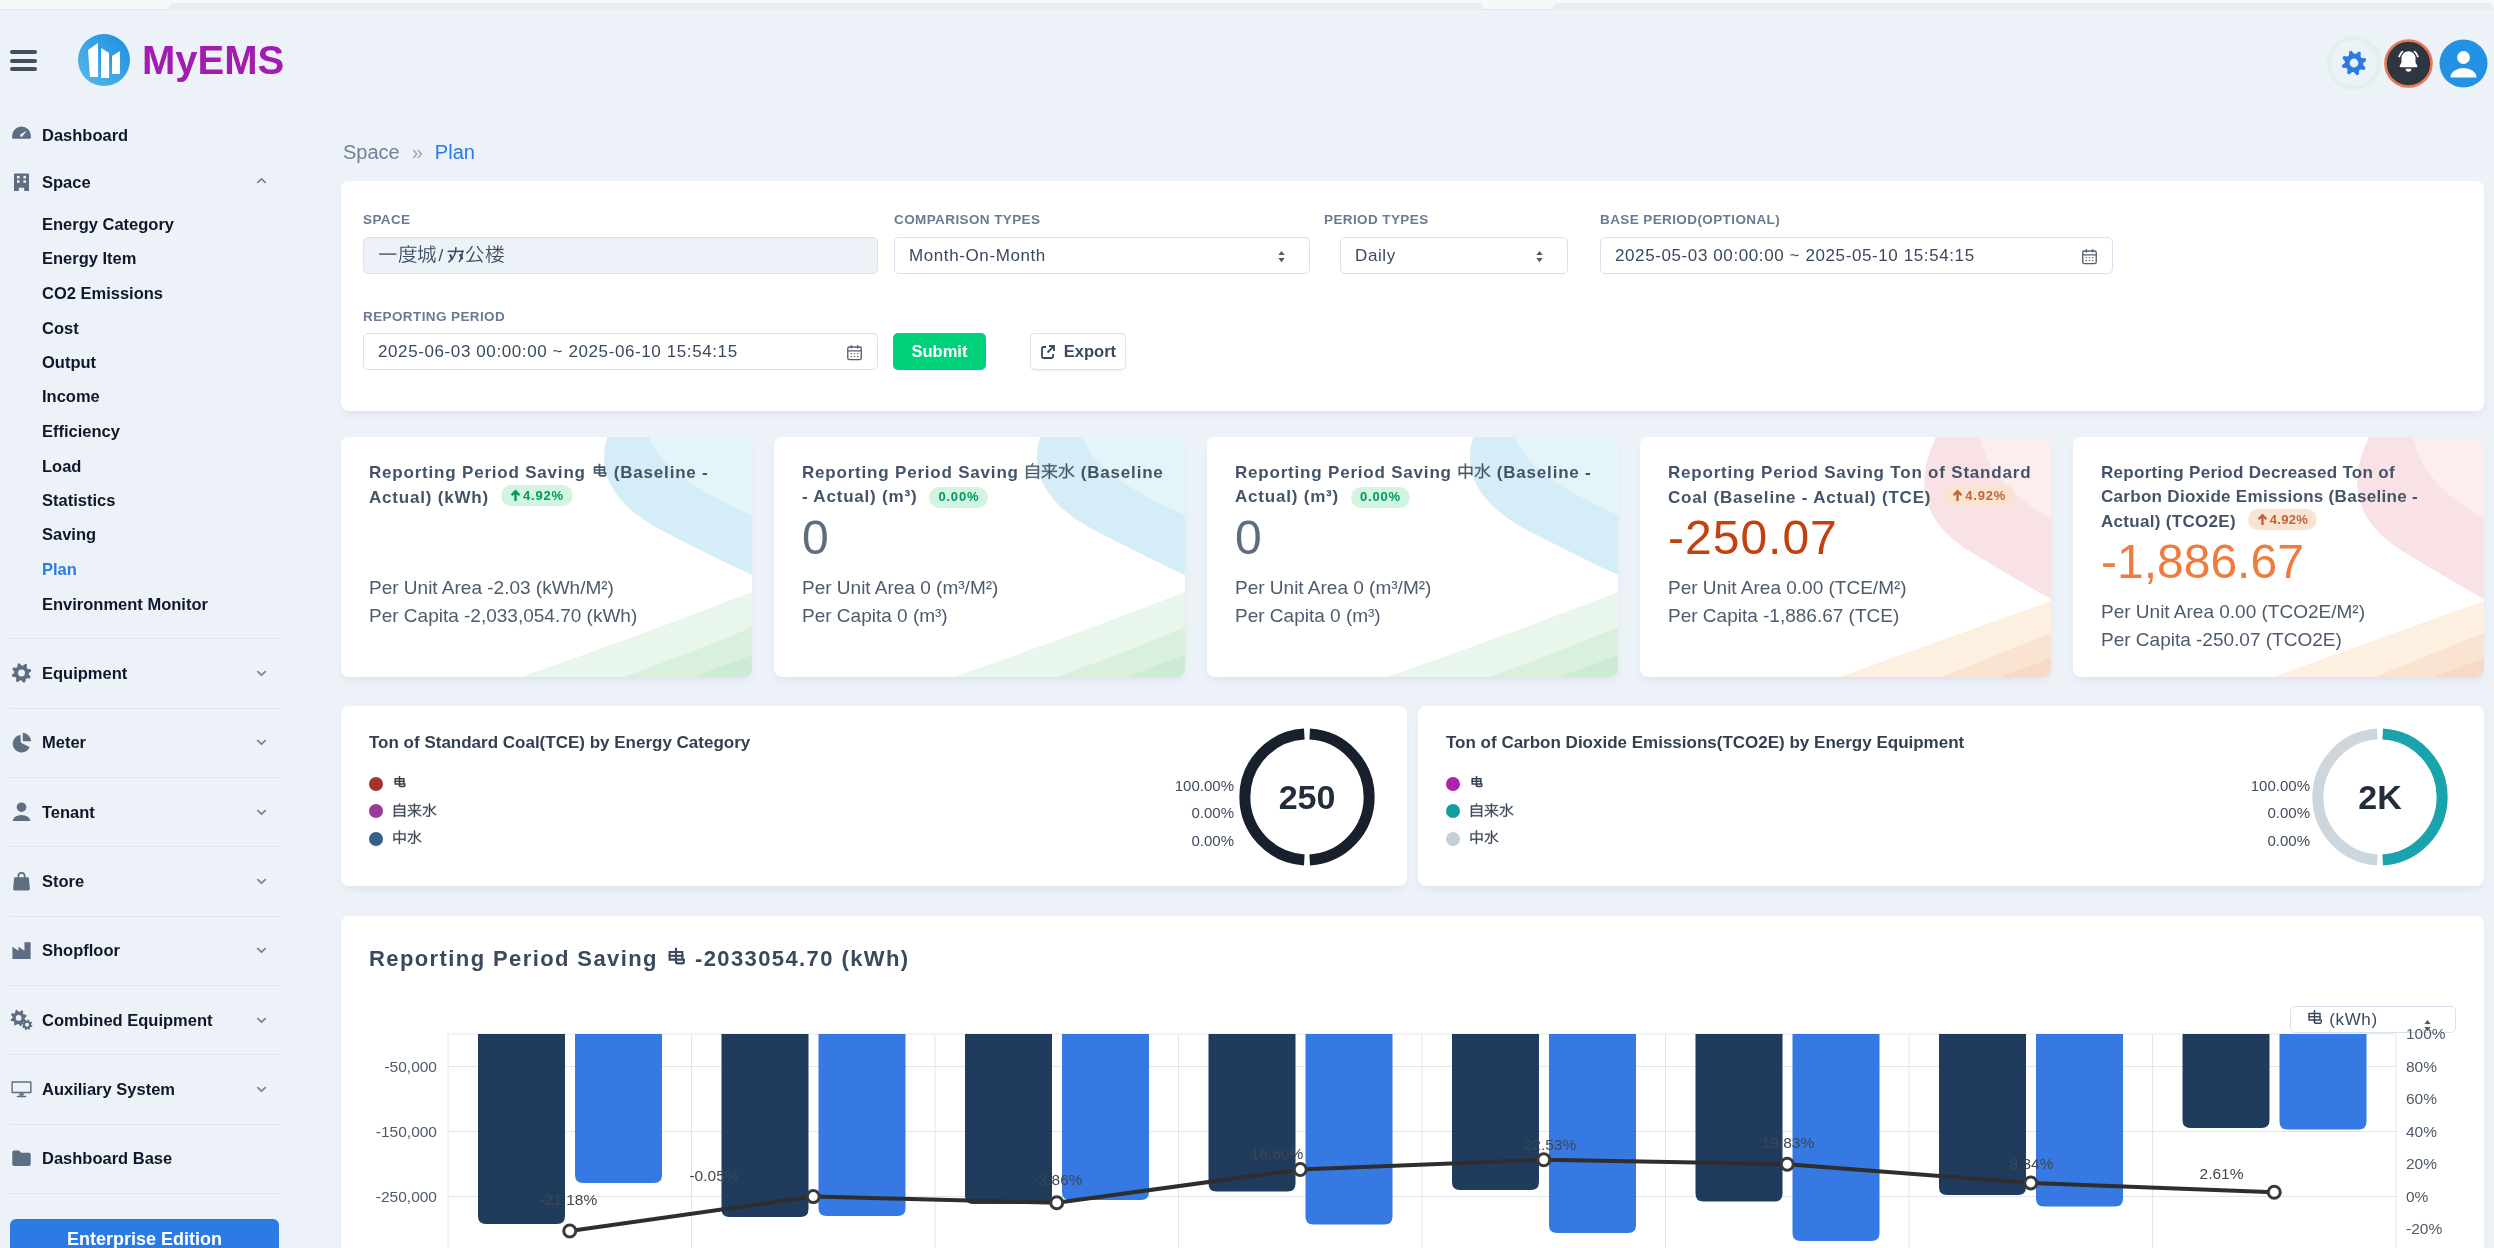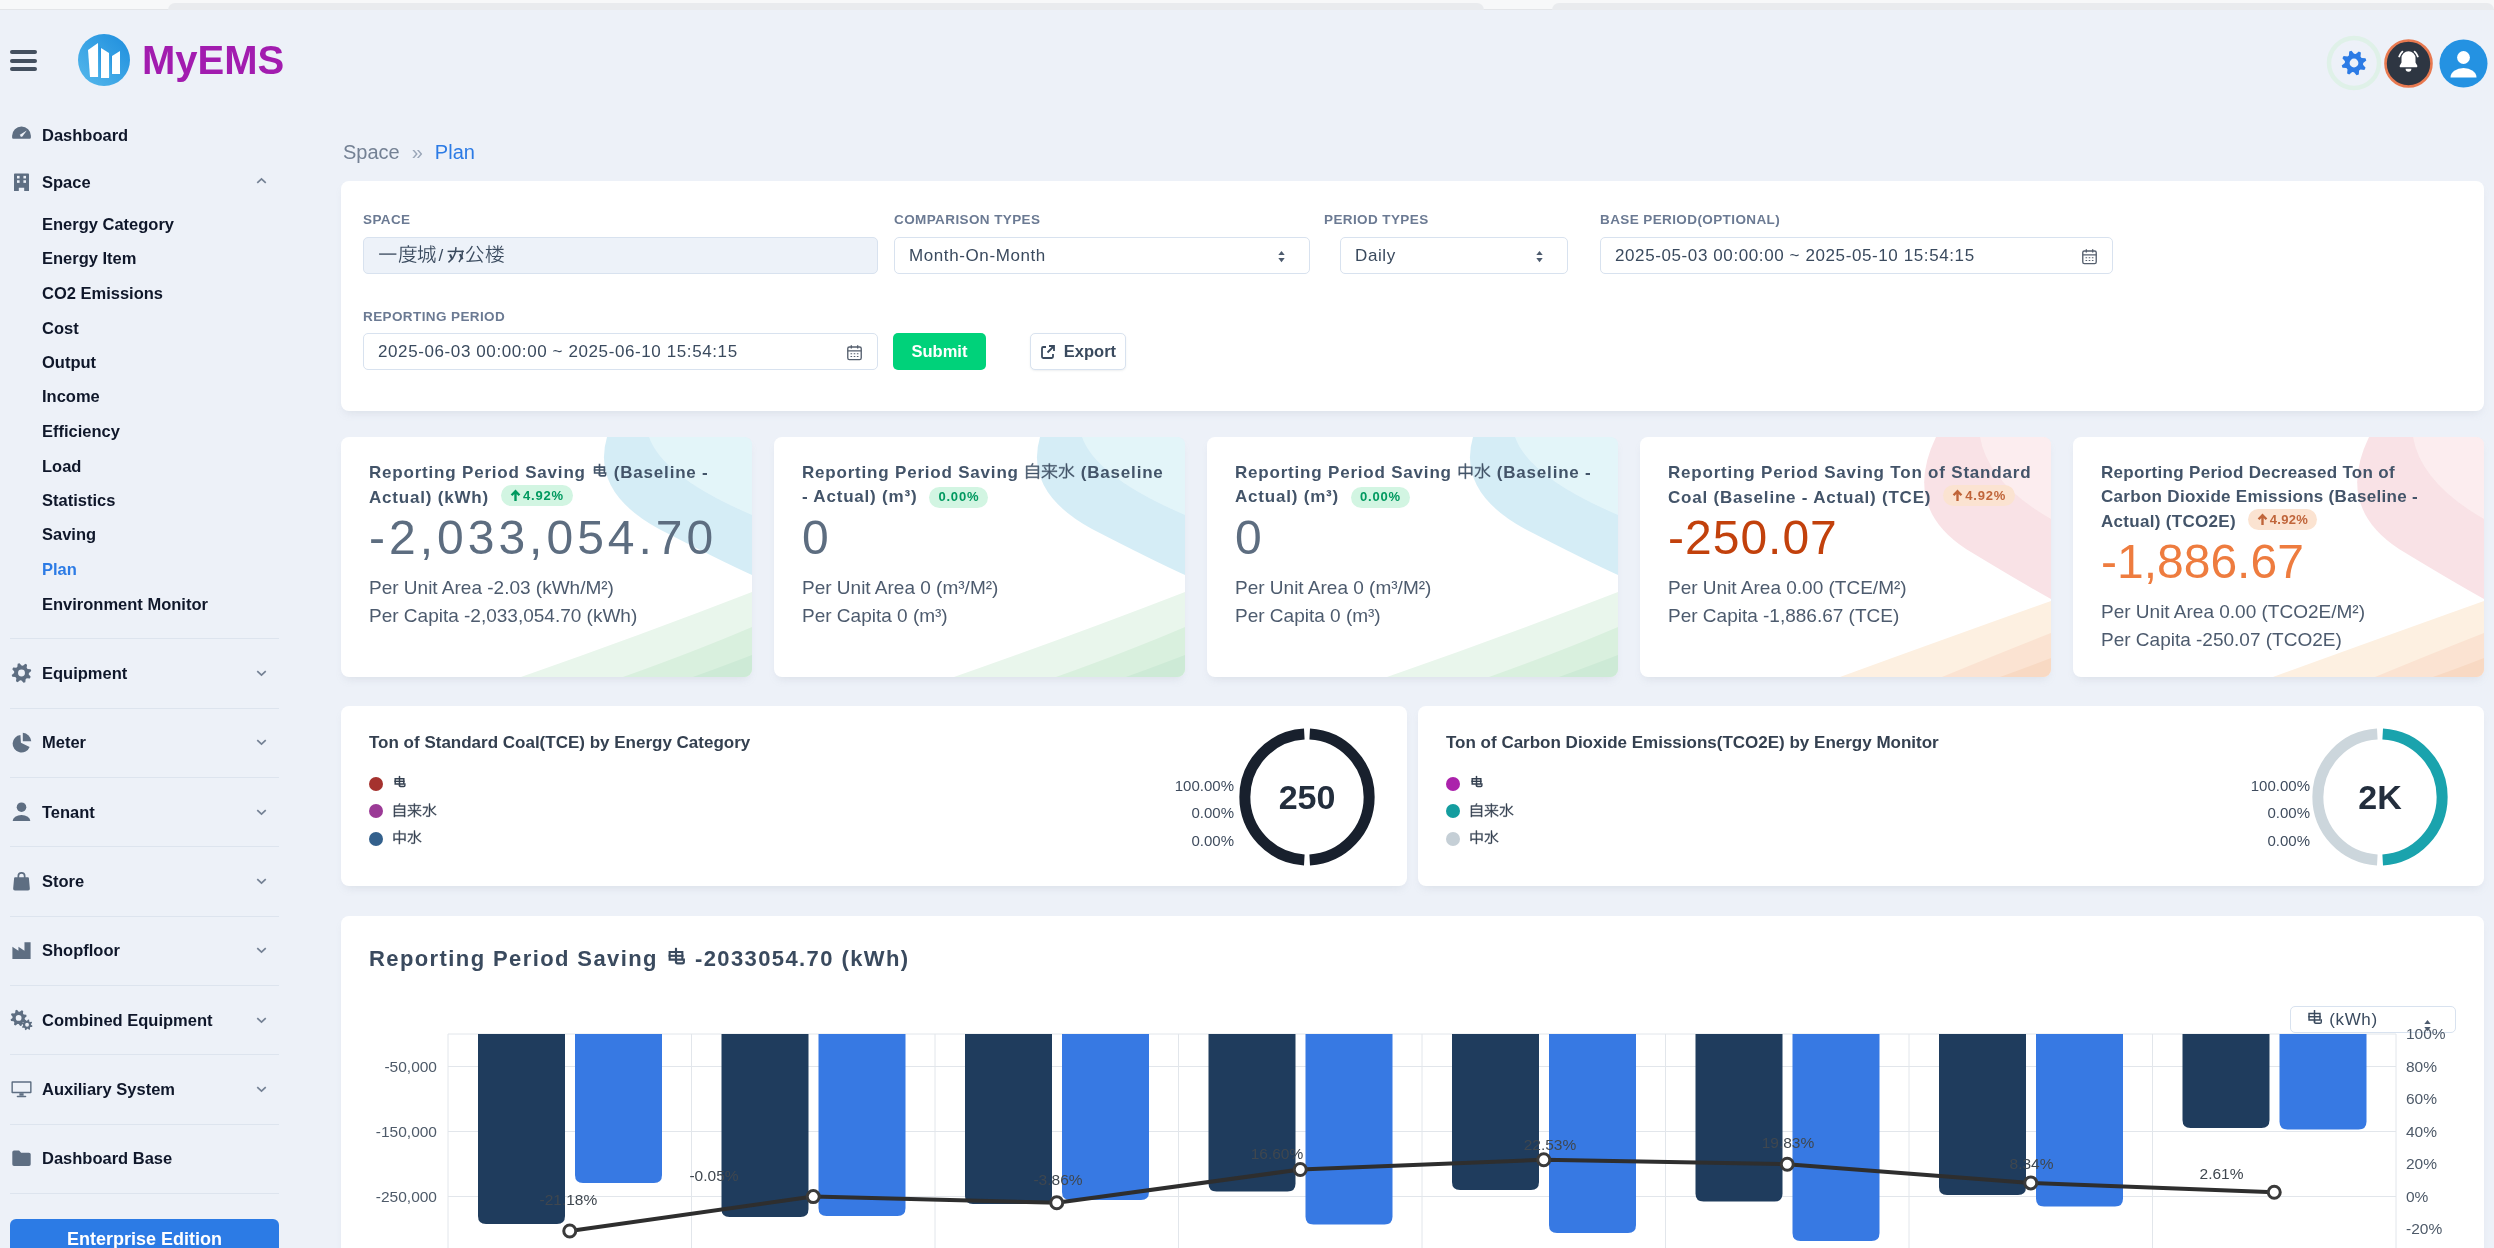--- a/index.html
+++ b/index.html
@@ -290,21 +290,20 @@
       <path d="M180,240 Q300,198 411,155 L411,240 Z" fill="#e9f6ec"></path>
       <path d="M282,240 Q355,214 411,190 L411,240 Z" fill="#d9f0de"></path>
       <path d="M352,240 Q385,228 411,218 L411,240 Z" fill="#cdead6"></path>
     </svg>
 <div style="position:absolute;left:28px;top:24px;height:24px;line-height:24px;font-size:17px;letter-spacing:0.8px;font-weight:600;color:#435469;white-space:nowrap">Reporting Period Saving <svg class="cjk hd b" viewBox="0 0 1000 1000" aria-hidden="true">
         <use href="#cjdian"></use>
       </svg> (Baseline -</div>
 <div style="position:absolute;left:28px;top:48px;height:24px;line-height:24px;font-size:17px;letter-spacing:0.8px;font-weight:600;color:#435469;white-space:nowrap">Actual) (kWh)<span class="badge gr" style="position:static;display:inline-flex;margin-left:12px;vertical-align:1px"><svg width="11" height="13" viewBox="0 0 12 14" fill="none" stroke="currentColor" stroke-width="2.6" style="margin-right:2px">
           <path d="M6,13 V2.2 M1.7,6.7 L6,2.2 L10.3,6.7"></path>
         </svg>4.92%</span></div>
-<div class="statnum" style="color:#5d6d80;line-height:48px;top:77px;letter-spacing:4px">-2,033,054.70</div>
 <div class="per" style="top:140px">Per Unit Area -2.03 (kWh/M²)</div>
 <div class="per" style="top:168px">Per Capita -2,033,054.70 (kWh)</div>
 </div>
 <div class="card" style="left:774px;top:437px;width:411px;height:240px;overflow:hidden">
 <svg width="411" height="240" style="position:absolute;left:0;top:0">
       <path d="M266,0 Q250,55 318,92 Q380,124 411,138 L411,0 Z" fill="#d5edf6"></path>
       <path d="M308,0 Q322,40 411,78 L411,0 Z" fill="#e4f5fa" opacity="0.9"></path>
       <path d="M180,240 Q300,198 411,155 L411,240 Z" fill="#e9f6ec"></path>
       <path d="M282,240 Q355,214 411,190 L411,240 Z" fill="#d9f0de"></path>
       <path d="M352,240 Q385,228 411,218 L411,240 Z" fill="#cdead6"></path>
@@ -403,21 +402,21 @@
   </div>
 <div class="pct" style="left:1144px;top:777px">100.00%</div>
 <div class="pct" style="left:1144px;top:804px">0.00%</div>
 <div class="pct" style="left:1144px;top:832px">0.00%</div>
 <svg class="abs" style="left:1232px;top:722px" width="150" height="150" viewBox="1232 722 150 150">
 <path d="M1309.7,734.1 A63,63 0 0 1 1309.7,859.9" fill="none" stroke="#18202d" stroke-width="11"></path>
 <path d="M1304.3,859.9 A63,63 0 0 1 1304.3,734.1" fill="none" stroke="#18202d" stroke-width="11"></path>
 <text x="1307" y="809" text-anchor="middle" font-size="34" font-weight="bold" fill="#232e3d" font-family="Liberation Sans,sans-serif">250</text>
 </svg>
 <div class="card" style="left:1418px;top:706px;width:1066px;height:180px"></div>
-<div class="abs ctitle" style="left:1446px;top:733px;font-size:17px">Ton of Carbon Dioxide Emissions(TCO2E) by Energy Monitor</div>
+<div class="abs ctitle" style="left:1446px;top:733px;font-size:17px">Ton of Carbon Dioxide Emissions(TCO2E) by Energy Equipment</div>
 <div class="leg" style="left:1446px;top:776px">
     <span class="dot" style="background:#ab22ab"></span>
     <svg class="cjk hd b" viewBox="0 0 1000 1000" aria-hidden="true">
       <use href="#cjdian"></use>
     </svg>
   </div>
 <div class="leg" style="left:1446px;top:803.5px">
     <span class="dot" style="background:#149d9f"></span>
     <svg class="cjk b" viewBox="0 0 1000 1000" aria-hidden="true">
       <use href="#cjzi"></use>

